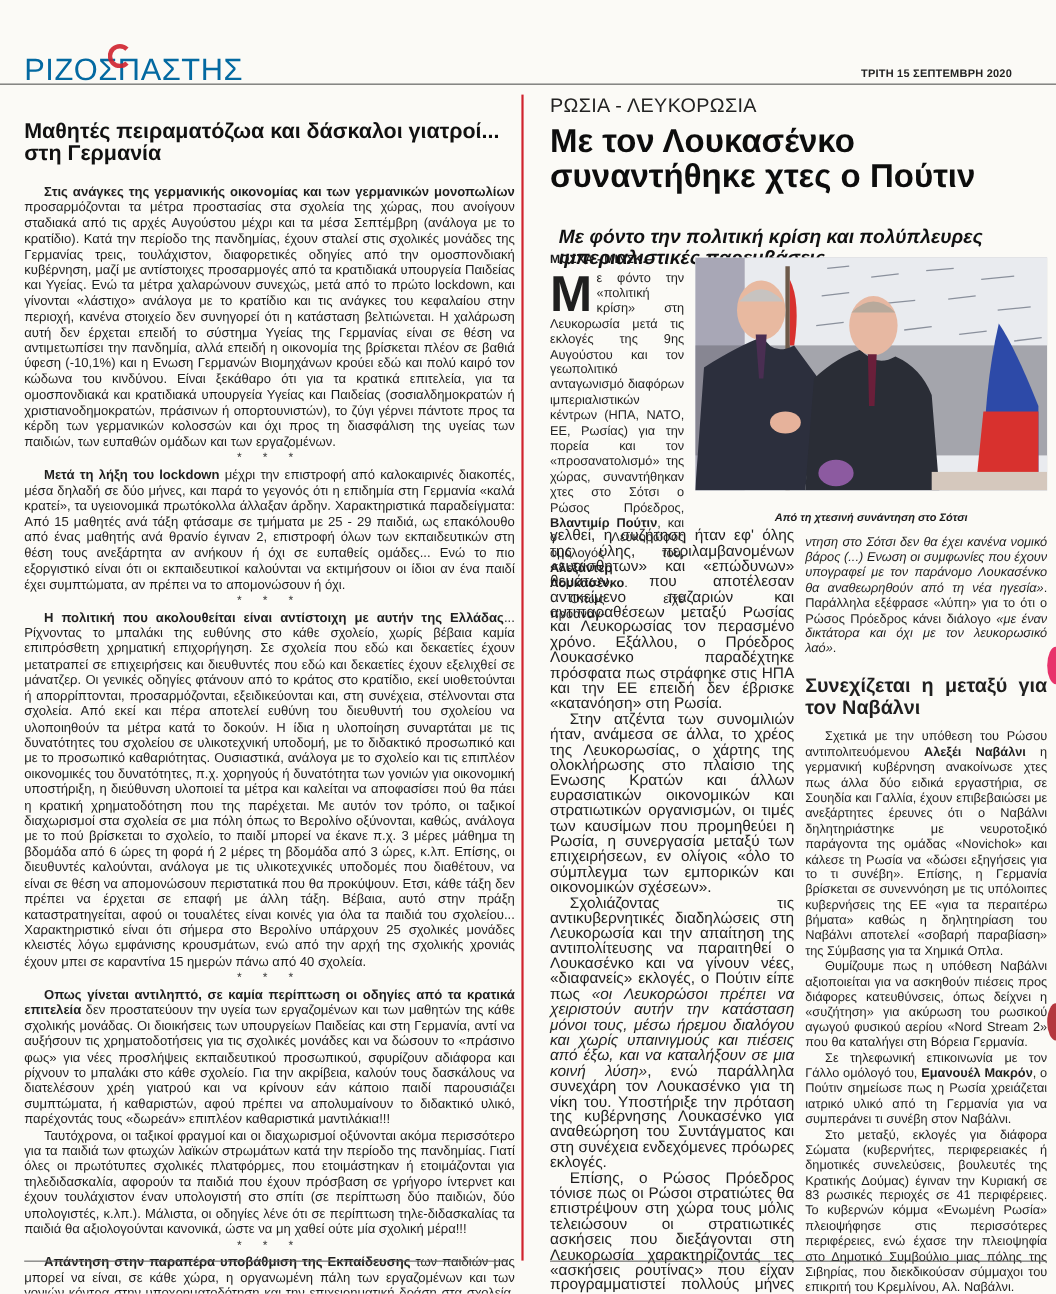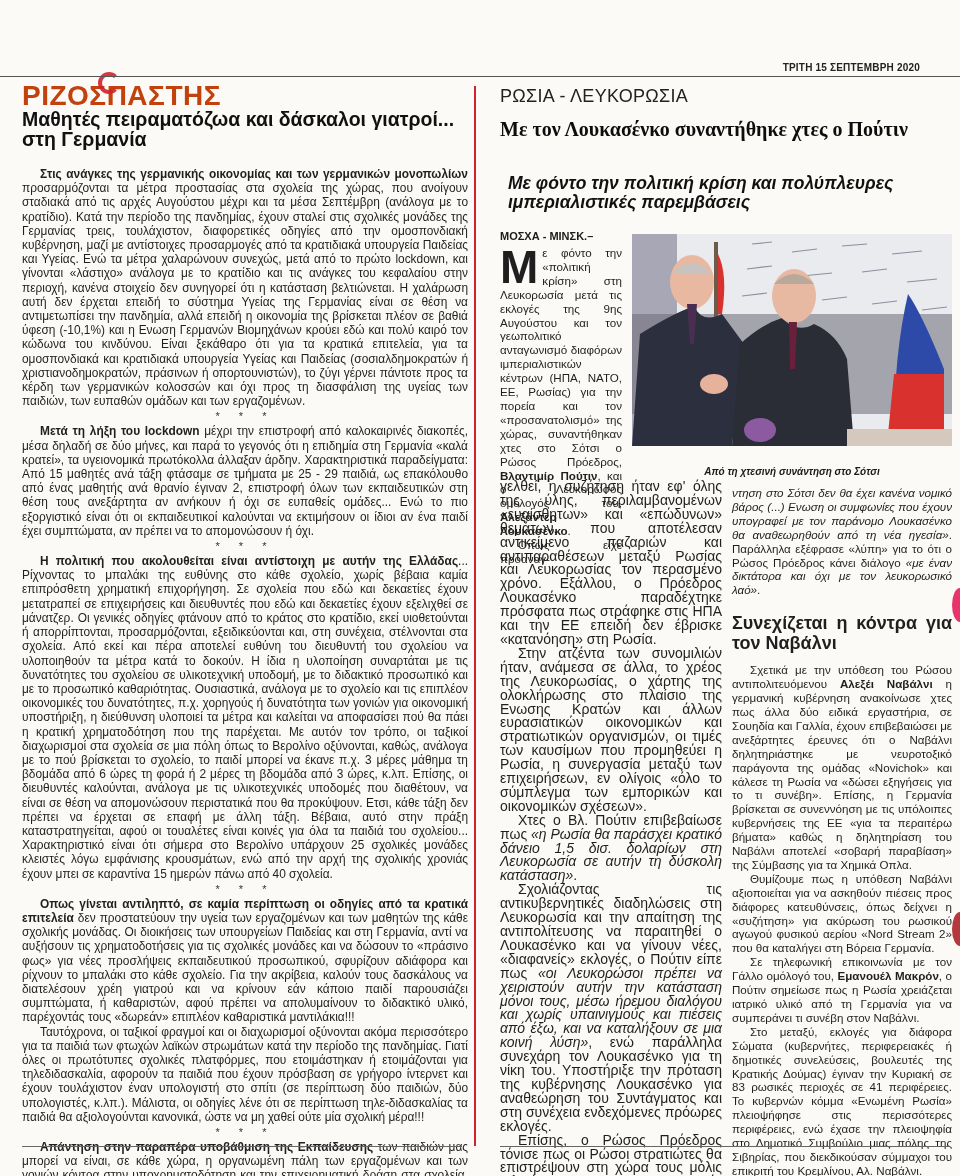--- a/index.html
+++ b/index.html
@@ -1,34 +1,34 @@
 <!DOCTYPE html>
 <html><head>
 <meta charset="utf-8">
 <style>
   * { margin:0; padding:0; box-sizing:border-box; }
   body { width:960px; height:1176px; background:#fbfaf6; font-family:"Liberation Sans", sans-serif; color:#1a1a1a; position:relative; overflow:hidden; }
-  .masthead { position:absolute; left:22px; top:48px; font-family:"Liberation Sans", sans-serif; font-weight:700; font-size:28px; letter-spacing:0.5px; color:#c2410c;margin-top:32px; }
+  .masthead { position:absolute; left:22px; top:48px; font-family:"Liberation Sans", sans-serif; font-weight:400; font-size:28px; letter-spacing:0.5px; color:#0369a1; }
   .masthead .star { position:absolute; left:76px; top:-8px; width:22px; height:22px; border-radius:50%; border:4px solid #d0232e; border-right-color:transparent; opacity:0.9; }
   .date { position:absolute; right:40px; top:62px; font-size:10px; font-weight:bold; color:#222; letter-spacing:0.2px; }
   .top-rule { position:absolute; left:0; right:0; top:76px; height:1px; background:#555; }
   .left-col { position:absolute; left:22px; top:88px; width:446px; }
   .col-divider { position:absolute; left:474px; top:86px; width:2px; height:1060px; background:#d0232e; }
   .section-badge { background:#c41f2a; background:linear-gradient(#c72330,#a8151f); color:#fff; font-size:25px; font-weight:bold; padding:1px 10px 2px 10px; width:332px; height:34px; letter-spacing:1px; box-shadow:2px 2px 0 #444; }
   .section-badge .cap { font-size:30px; }
   .left-title { margin-top:21px; font-size:19.5px; font-weight:900; line-height:20px; color:#111; }
   .body-text { font-size:11.9px; line-height:14.2px; text-align:justify; color:#1f1f1f; }
   .body-text p { text-indent:18px; }
   .left-body { margin-top:18px; }
   .stars { text-align:center; font-size:11px; letter-spacing:8px; color:#333; line-height:12px; margin:2px 0 2px 0; }
   .bottom-rule-left { position:absolute; left:22px; top:1146px; width:440px; height:1px; background:#666; }
 
   .right-col { position:absolute; left:500px; top:86px; width:440px; }
   .kicker { font-size:18px; color:#222; letter-spacing:0.3px; font-weight:normal; }
-  .right-title { margin-top:6px; font-size:20px; font-weight:900; line-height:32px; color:#0d0d0d;font-family:Liberation Serif, serif; }
+  .right-title { margin-top:6px; font-size:30px; font-weight:900; line-height:32px; color:#0d0d0d; }
   .subtitle { margin-top:29px; font-size:17.5px; font-style:italic; font-weight:bold; line-height:19px; color:#111; padding-left:8px; }
   .dateline { position:absolute; left:500px; top:230px; font-size:11px; font-weight:bold; }
   .narrow-col { position:absolute; left:500px; top:246px; width:122px; }
   .photo { position:absolute; left:632px; top:234px; width:320px; height:212px; overflow:hidden; background:#cfd2d8; }
   .caption { position:absolute; left:632px; top:466px; width:320px; text-align:center; font-size:10px; font-weight:bold; font-style:italic; }
   .mid-col { position:absolute; left:500px; top:480px; width:222px; }
   .far-col { position:absolute; left:732px; top:486px; width:220px; }
   .dropcap { float:left; font-size:46px; font-weight:900; line-height:38px; margin:2px 4px 0 0; }
   .sub-head { font-size:18px; font-weight:900; line-height:20px; margin:16px 0 10px 0; }
   .it { font-style:italic; }
@@ -111,29 +111,28 @@
     <ellipse cx="82" cy="150" rx="14" ry="10" fill="#e6b29b"></ellipse>
     <ellipse cx="128" cy="196" rx="16" ry="12" fill="#8c5aa0"></ellipse>
     <rect x="215" y="195" width="105" height="17" fill="#d5c8bd"></rect>
   </svg>
 </div>
 <div class="caption">Από τη χτεσινή συνάντηση στο Σότσι</div>
 
 <div class="mid-col body-text" style="font-size:14px;line-height:13.9px;">
   <p style="text-indent:0;">γελθεί, η συζήτηση ήταν εφ' όλης της ύλης, περιλαμβανομένων «ευαίσθητων» και «επώδυνων» θεμάτων, που αποτέλεσαν αντικείμενο παζαριών και αντιπαραθέσεων μεταξύ Ρωσίας και Λευκορωσίας τον περασμένο χρόνο. Εξάλλου, ο Πρόεδρος Λουκασένκο παραδέχτηκε πρόσφατα πως στράφηκε στις ΗΠΑ και την ΕΕ επειδή δεν έβρισκε «κατανόηση» στη Ρωσία.</p>
   <p>Στην ατζέντα των συνομιλιών ήταν, ανάμεσα σε άλλα, το χρέος της Λευκορωσίας, ο χάρτης της ολοκλήρωσης στο πλαίσιο της Ενωσης Κρατών και άλλων ευρασιατικών οικονομικών και στρατιωτικών οργανισμών, οι τιμές των καυσίμων που προμηθεύει η Ρωσία, η συνεργασία μεταξύ των επιχειρήσεων, εν ολίγοις «όλο το σύμπλεγμα των εμπορικών και οικονομικών σχέσεων».</p>
-  <p><span>Χτες ο Βλ. Πούτιν επιβεβαίωσε πως </span><span class="it">«η Ρωσία θα παράσχει κρατικό δάνειο 1,5 δισ. δολαρίων στη Λευκορωσία σε αυτήν τη δύσκολη κατάσταση»</span><span>.</span></p>
   <p><span>Σχολιάζοντας τις αντικυβερνητικές διαδηλώσεις στη Λευκορωσία και την απαίτηση της αντιπολίτευσης να παραιτηθεί ο Λουκασένκο και να γίνουν νέες, «διαφανείς» εκλογές, ο Πούτιν είπε πως </span><span class="it">«οι Λευκορώσοι πρέπει να χειριστούν αυτήν την κατάσταση μόνοι τους, μέσω ήρεμου διαλόγου και χωρίς υπαινιγμούς και πιέσεις από έξω, και να καταλήξουν σε μια κοινή λύση»</span><span>, ενώ παράλληλα συνεχάρη τον Λουκασένκο για τη νίκη του. Υποστήριξε την πρόταση της κυβέρνησης Λουκασένκο για αναθεώρηση του Συντάγματος και στη συνέχεια ενδεχόμενες πρόωρες εκλογές.</span></p>
   <p>Επίσης, ο Ρώσος Πρόεδρος τόνισε πως οι Ρώσοι στρατιώτες θα επιστρέψουν στη χώρα τους μόλις τελειώσουν οι στρατιωτικές ασκήσεις που διεξάγονται στη Λευκορωσία χαρακτηρίζοντάς τες «ασκήσεις ρουτίνας» που είχαν προγραμματιστεί πολλούς μήνες πριν.</p>
   <p><span>Πριν από τη συνάντηση των δύο ηγετών η </span><b>Σβετλάνα Τιχανόφσκαγια</b><span>, μέλος του Συντονιστικού Συμβουλίου της αντιπολίτευσης, «υπενθύμισε» στον Βλ. Πούτιν: </span><span class="it">«Ο,τι συμφωνήσετε στη συνά-</span></p>
 </div>
 
 <div class="far-col body-text" style="font-size:11.6px;line-height:13.9px;">
   <p style="text-indent:0;"><span class="it">ντηση στο Σότσι δεν θα έχει κανένα νομικό βάρος (...) Ενωση οι συμφωνίες που έχουν υπογραφεί με τον παράνομο Λουκασένκο θα αναθεωρηθούν από τη νέα ηγεσία»</span><span>. Παράλληλα εξέφρασε «λύπη» για το ότι ο Ρώσος Πρόεδρος κάνει διάλογο </span><span class="it">«με έναν δικτάτορα και όχι με τον λευκορωσικό λαό»</span><span>.</span></p>
-  <h3 class="sub-head">Συνεχίζεται η κόντρα για τον Ναβάλνι</h3>
+  <h3 class="sub-head">Συνεχίζεται η μεταξύ για τον Ναβάλνι</h3>
   <p><span>Σχετικά με την υπόθεση του Ρώσου αντιπολιτευόμενου </span><b>Αλεξέι Ναβάλνι</b><span> η γερμανική κυβέρνηση ανακοίνωσε χτες πως άλλα δύο ειδικά εργαστήρια, σε Σουηδία και Γαλλία, έχουν επιβεβαιώσει με ανεξάρτητες έρευνες ότι ο Ναβάλνι δηλητηριάστηκε με νευροτοξικό παράγοντα της ομάδας «Novichok» και κάλεσε τη Ρωσία να «δώσει εξηγήσεις για το τι συνέβη». Επίσης, η Γερμανία βρίσκεται σε συνεννόηση με τις υπόλοιπες κυβερνήσεις της ΕΕ «για τα περαιτέρω βήματα» καθώς η δηλητηρίαση του Ναβάλνι αποτελεί «σοβαρή παραβίαση» της Σύμβασης για τα Χημικά Οπλα.</span></p>
   <p>Θυμίζουμε πως η υπόθεση Ναβάλνι αξιοποιείται για να ασκηθούν πιέσεις προς διάφορες κατευθύνσεις, όπως δείχνει η «συζήτηση» για ακύρωση του ρωσικού αγωγού φυσικού αερίου «Nord Stream 2» που θα καταλήγει στη Βόρεια Γερμανία.</p>
   <p><span>Σε τηλεφωνική επικοινωνία με τον Γάλλο ομόλογό του, </span><b>Εμανουέλ Μακρόν</b><span>, ο Πούτιν σημείωσε πως η Ρωσία χρειάζεται ιατρικό υλικό από τη Γερμανία για να συμπεράνει τι συνέβη στον Ναβάλνι.</span></p>
   <p>Στο μεταξύ, εκλογές για διάφορα Σώματα (κυβερνήτες, περιφερειακές ή δημοτικές συνελεύσεις, βουλευτές της Κρατικής Δούμας) έγιναν την Κυριακή σε 83 ρωσικές περιοχές σε 41 περιφέρειες. Το κυβερνών κόμμα «Ενωμένη Ρωσία» πλειοψήφησε στις περισσότερες περιφέρειες, ενώ έχασε την πλειοψηφία στο Δημοτικό Συμβούλιο μιας πόλης της Σιβηρίας, που διεκδικούσαν σύμμαχοι του επικριτή του Κρεμλίνου, Αλ. Ναβάλνι.</p>
 </div>
 <div class="bottom-rule-right"></div>
 
 <div class="pink-tab" style="top:588px;"></div>
 <div class="pink-tab" style="top:912px;background:#b4383e;"></div>
 

